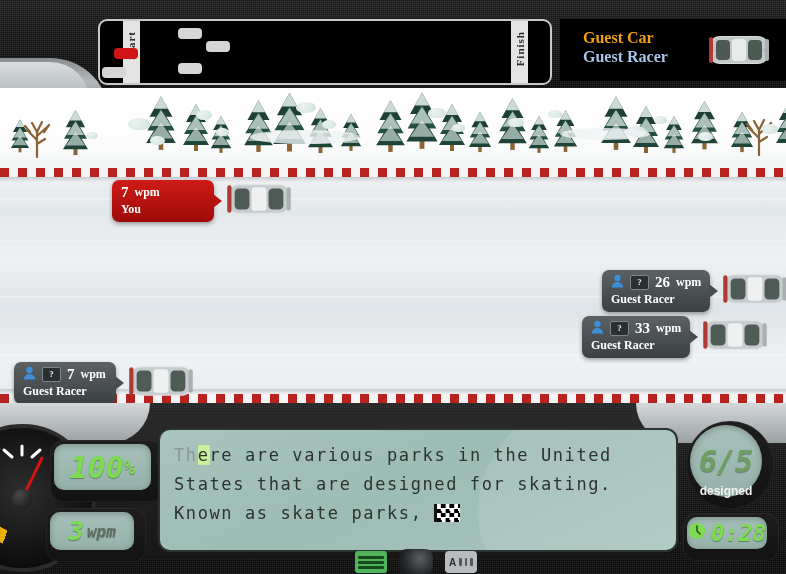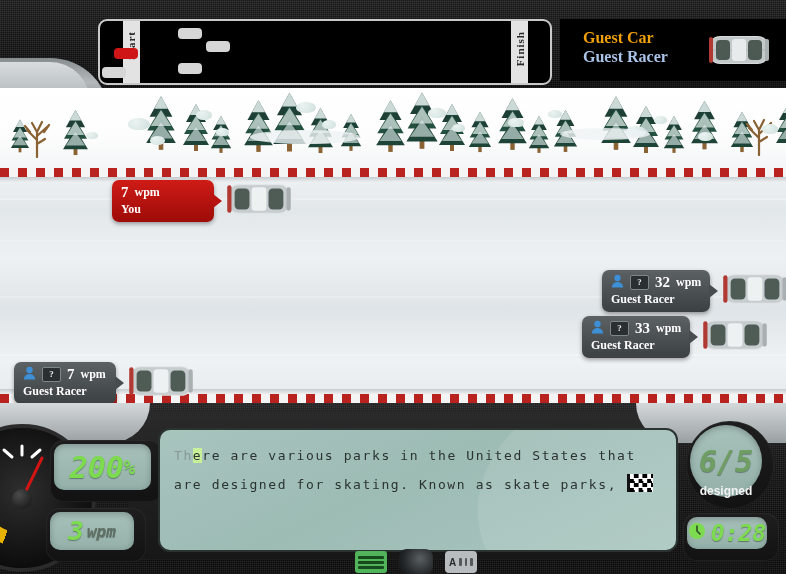--- a/index.html
+++ b/index.html
@@ -130,21 +130,21 @@
   .time-pod{left:683px;top:513px;width:88px;height:40px;}
   .time-lcd{width:80px;height:32px;gap:5px;}
 
   
   .typebox{position:absolute;left:158px;top:428px;width:516px;height:120px;
     background:linear-gradient(155deg,#a7c4bd 0%,#9dbcb4 45%,#a9c6bf 100%);
     border:2px solid #2b3331;border-radius:12px;overflow:hidden;}
   .typebox .gloss{position:absolute;right:-60px;top:-40px;width:260px;height:220px;
     border-radius:50%;background:rgba(255,255,255,.10);transform:rotate(-18deg);}
   .typetext{position:relative;padding:11px 14px;font-family:"DejaVu Sans Mono",monospace;
-    font-size:13px;line-height:29px;color:#2c3331;letter-spacing:1.6px;}
+    font-size:17px;line-height:29px;color:#2c3331;letter-spacing:1.6px;}
   .typed{color:#8a9996;}
   .cursor{background:#c8f09a;color:#2c3331;}
   .flagimg{display:inline-block;width:26px;height:18px;vertical-align:-3px;
     background:
       repeating-conic-gradient(#000 0% 25%, #fff 0% 50%) 0 0/8.6px 9px;
     border-left:3px solid #111;box-sizing:border-box;}
 
   
   .toolbar{position:absolute;left:355px;top:549px;display:flex;align-items:center;gap:12px;}
   .kbd-green{width:32px;height:22px;border-radius:3px;background:#52b45a;
@@ -457,21 +457,21 @@
           </svg></div>
       </div>
       <div class="racer" style="left: 602px; top: 270px;">
         <div class="badge guest">
           <div class="b-row1">
             <span><svg class="icon-person" viewBox="0 0 13 14">
                 <circle cx="6.5" cy="4" r="3.2" fill="#3d8fd6"></circle>
                 <path d="M0.8 13.5 C1.2 9.3 4 8 6.5 8 C9 8 11.8 9.3 12.2 13.5 Z" fill="#3d8fd6"></path>
               </svg></span>
             <span class="icon-flagq">?</span>
-            <span class="b-wpm">32</span>
+            <span class="b-wpm">26</span>
             <span class="b-wpmlbl">wpm</span>
           </div>
           <div class="b-name">Guest Racer</div>
         </div>
         <div class="car"><svg width="66" height="36" viewBox="0 0 62 34">
             <rect x="1" y="3" width="60" height="28" rx="11" fill="#dfe3e4"></rect>
             <rect x="2" y="4" width="58" height="26" rx="10" fill="#c7ccce"></rect>
             <rect x="8" y="7" width="14" height="20" rx="4" fill="#4f5c55"></rect>
             <rect x="40" y="7" width="14" height="20" rx="4" fill="#4f5c55"></rect>
             <rect x="24" y="6" width="14" height="22" rx="3" fill="#eef1f2"></rect>
@@ -539,21 +539,21 @@
       <path d="M52 22 l8 7 M70 18 l0 9 M88 22 l-8 7" stroke="#fff" stroke-width="3" fill="none" stroke-linecap="round"></path>
       <path d="M24 108 l9 -4" stroke="#fff" stroke-width="3" fill="none" stroke-linecap="round"></path>
     </svg>
     <div class="needle"></div>
     <div class="hub"></div>
   </div>
 
   <div class="pod-label acc-label" style="width:105px">accuracy</div>
   <div class="pod acc-pod">
     <div class="lcd acc-lcd">
-      <span class="lcd-num" style="font-size:30px">200</span>
+      <span class="lcd-num" style="font-size:30px">100</span>
         <span class="lcd-num" style="font-size:19px">%</span>
     </div>
   </div>
 
   <div class="pod wpm-pod">
     <div class="lcd wpm-lcd">
       <span class="lcd-num" style="font-size:26px">3</span>
         <span class="lcd-num" style="font-size:16px;color:#5f6f63;margin-left:3px">wpm</span>
     </div>
   </div>

